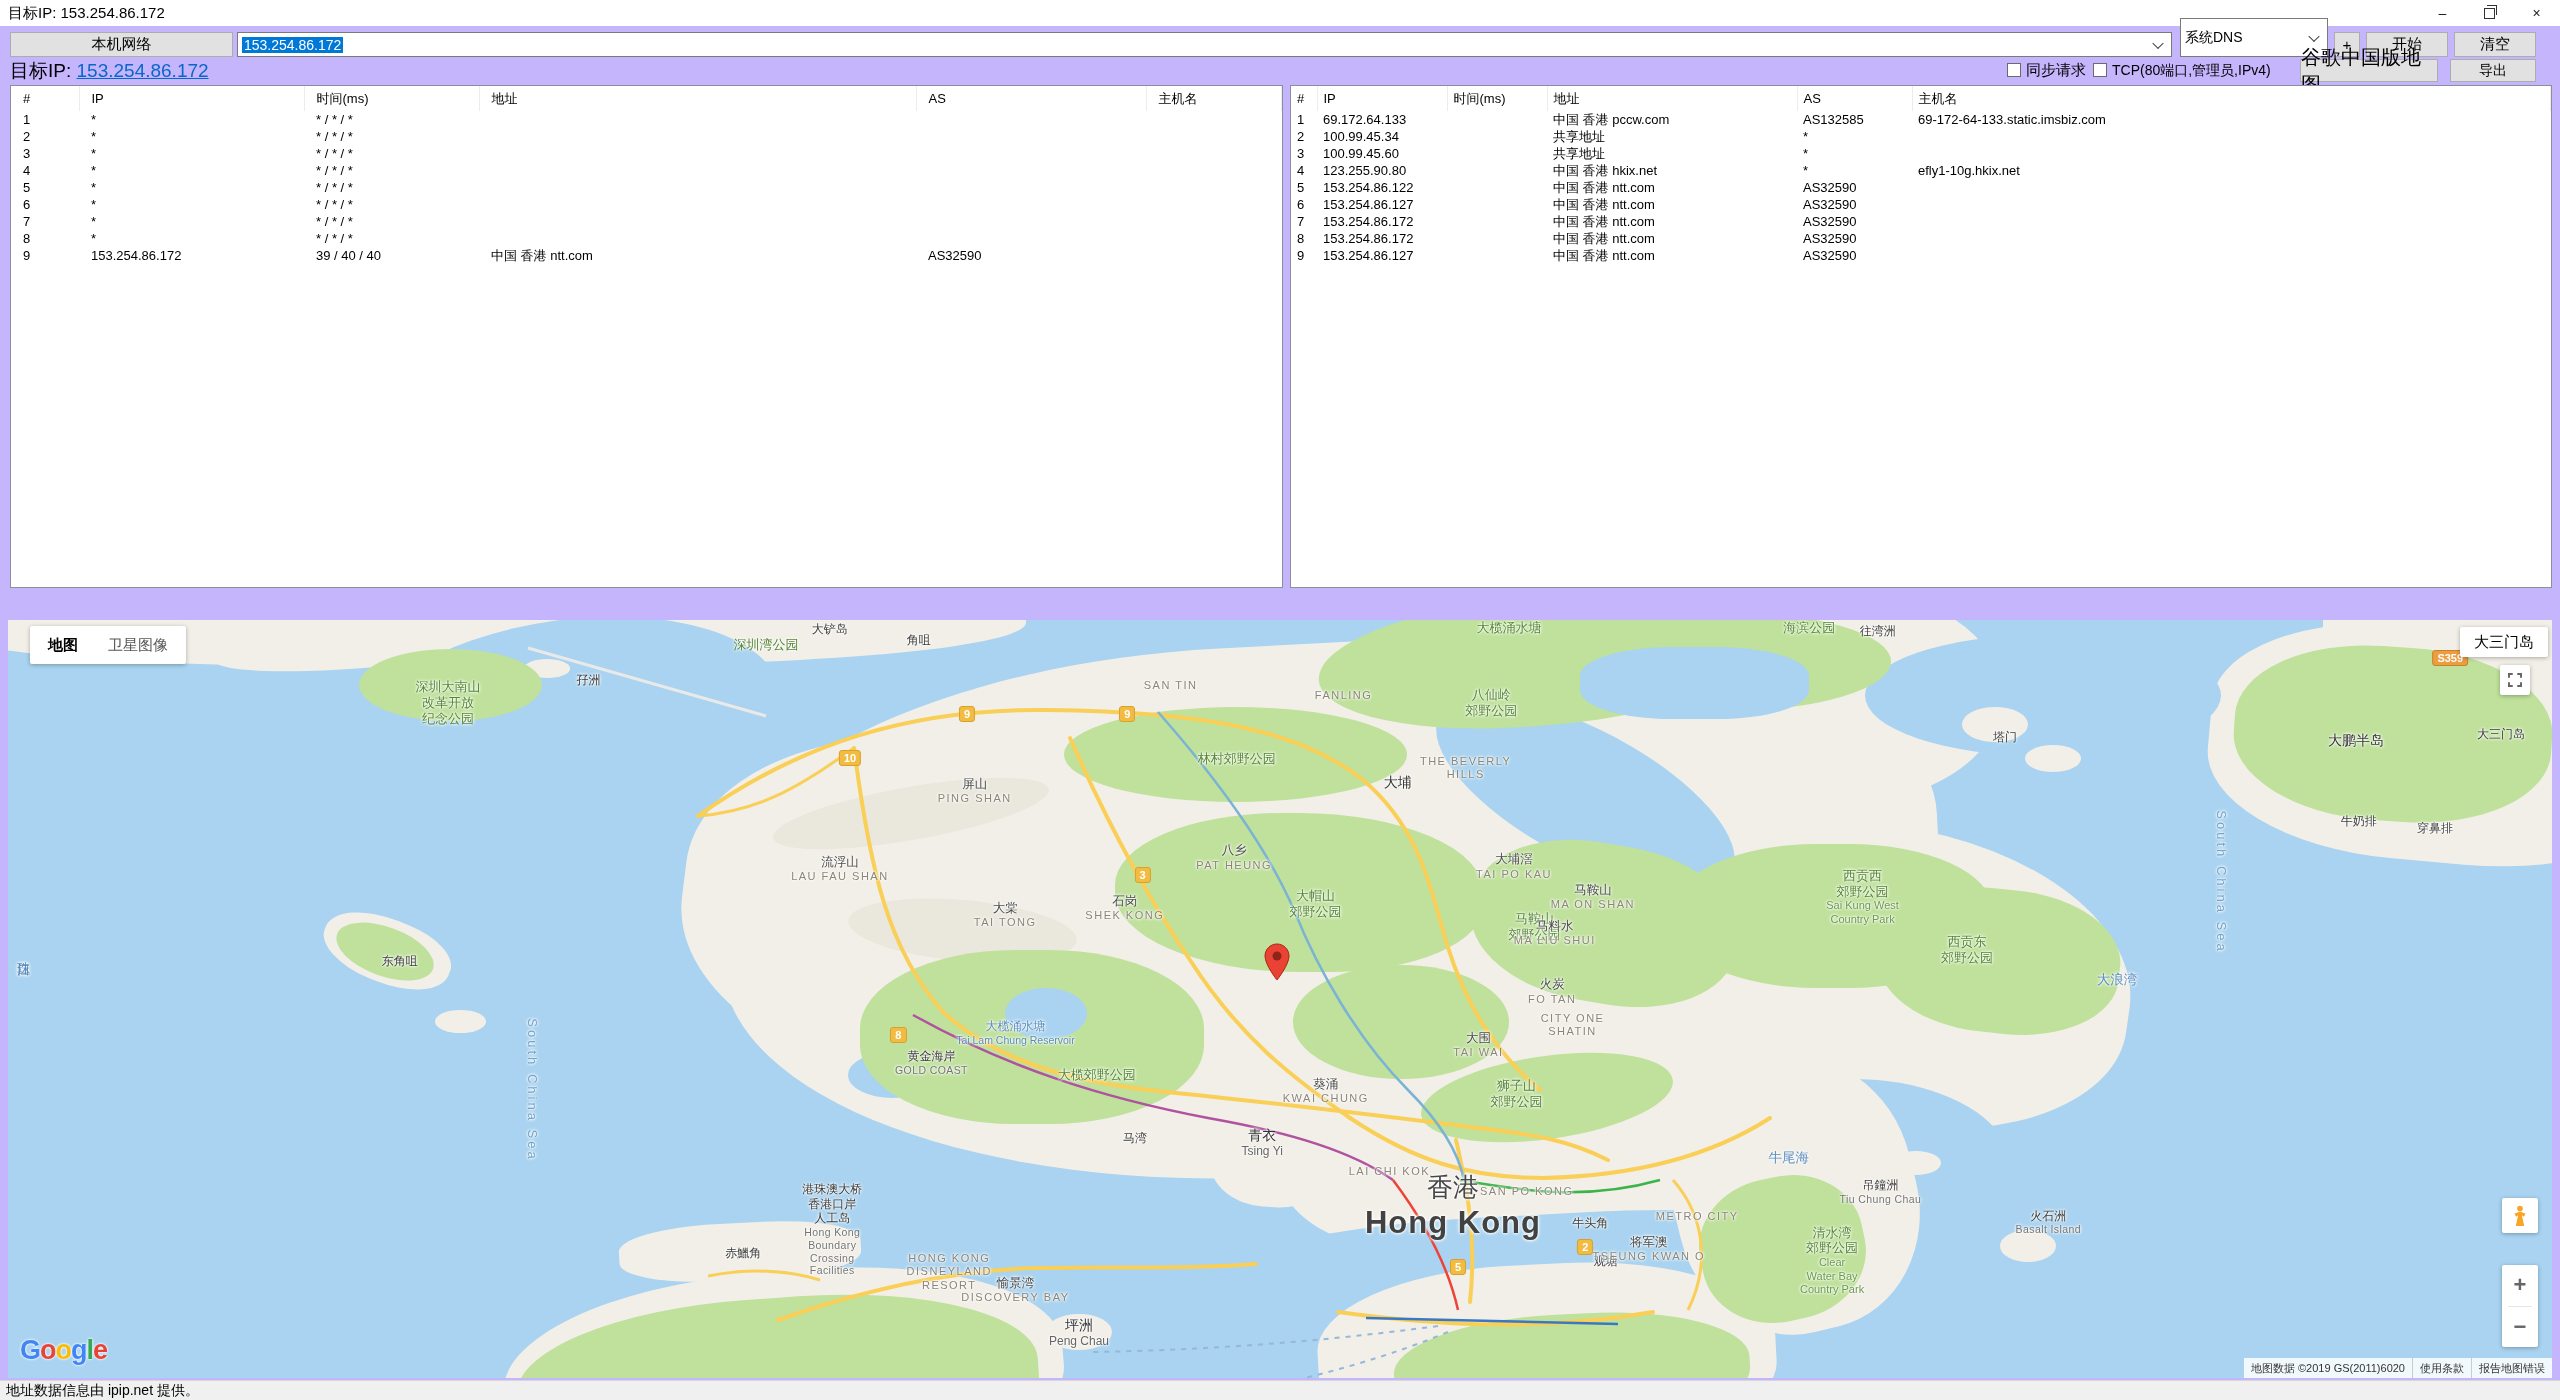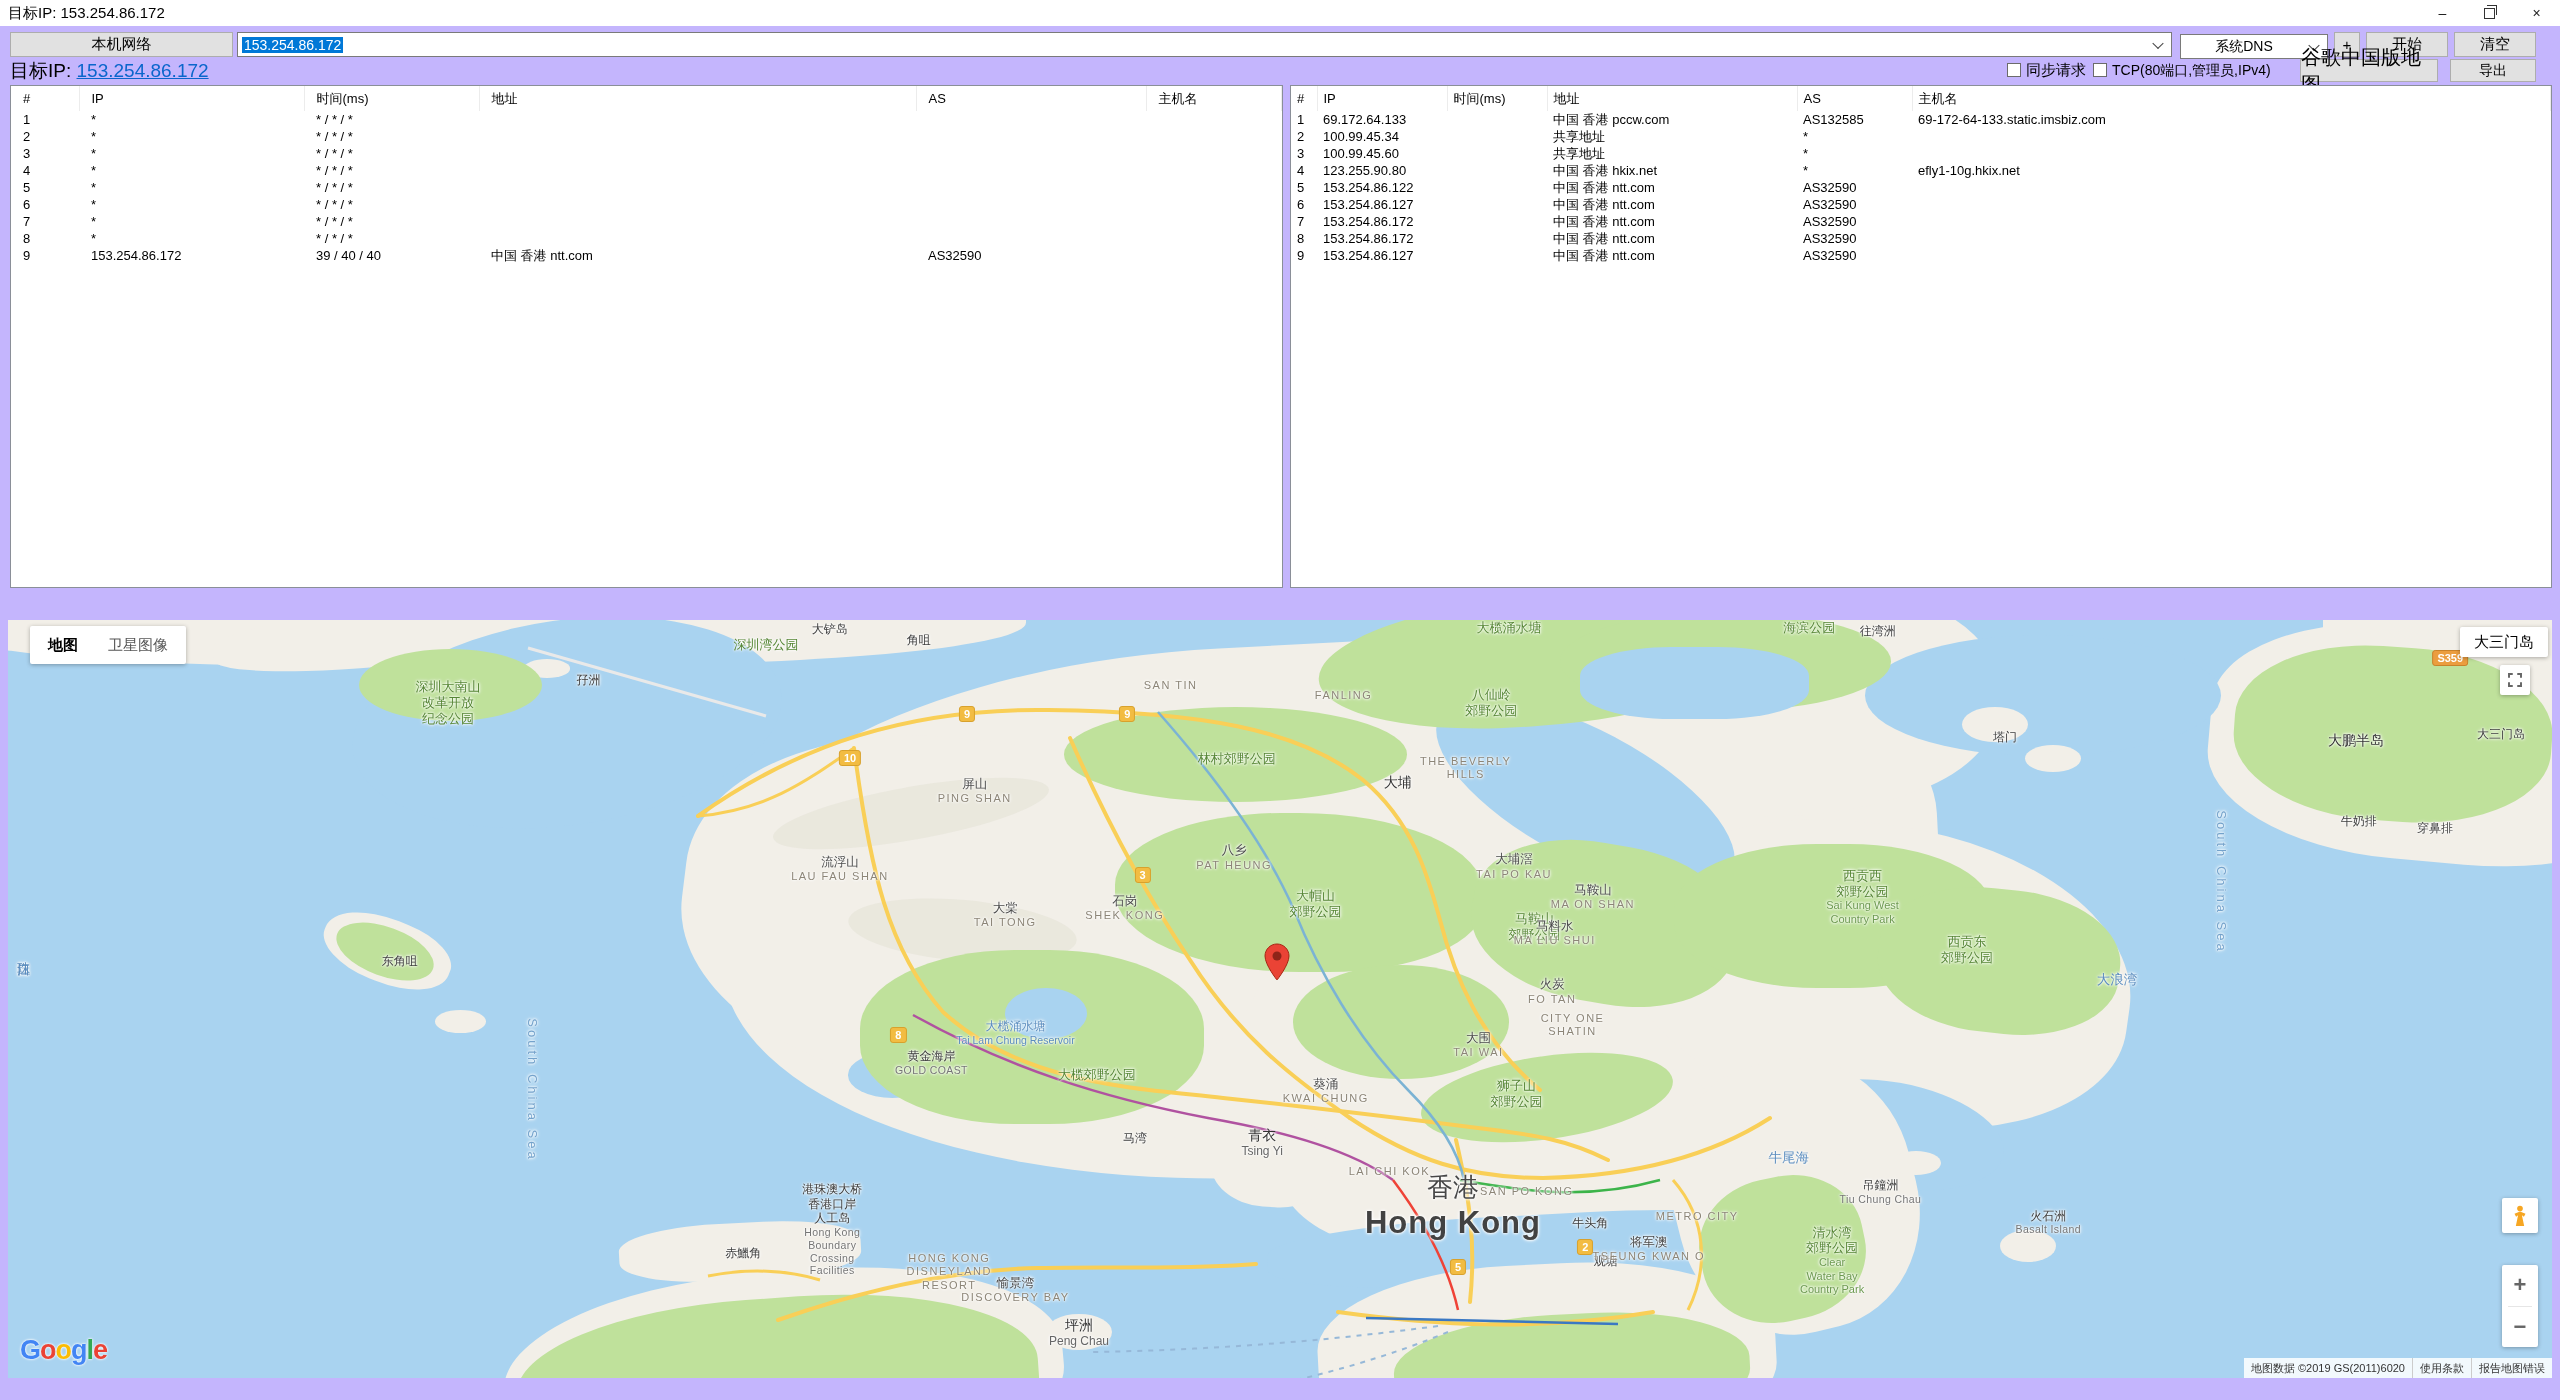--- a/index.html
+++ b/index.html
@@ -97,21 +97,21 @@
         </span>
       <span class="wbtn">×</span>
     </span>
   </div>
 
   <div class="btn" style="left:10px;top:32px;width:223px;height:25px;">本机网络</div>
   <div class="combo" style="left:237px;top:32px;width:1935px;height:25px;">
     <span class="selflag">153.254.86.172</span>
     <span class="chev"></span>
   </div>
-  <div class="combo" style="left:2180px;top:34px;width:148px;height:25px;justify-content:center;">
+  <div class="combo" style="left:2180px;top:18px;width:148px;height:39px;">
     <span>系统DNS</span>
     <span class="chev"></span>
   </div>
   <div class="btn" style="left:2334px;top:32px;width:26px;height:25px;">+</div>
   <div class="btn" style="left:2366px;top:32px;width:82px;height:25px;">开始</div>
   <div class="btn" style="left:2454px;top:32px;width:82px;height:25px;">清空</div>
 
   <div class="subrow-target">
     <span>目标IP:</span>
     <a href="#">153.254.86.172</a>
@@ -670,13 +670,16 @@
     <div class="glogo">
       <span style="color:#4285F4">G</span><span style="color:#EA4335">o</span><span style="color:#FBBC05">o</span><span style="color:#4285F4">g</span><span style="color:#34A853">l</span><span style="color:#EA4335">e</span>
     </div>
     <div class="attrib">
       <span>地图数据 ©2019 GS(2011)6020</span>
       <span>使用条款</span>
       <span>报告地图错误</span>
     </div>
   </div>
 
+  <div class="statusbar">
+    <span>地址数据信息由 ipip.net 提供。</span>
+  </div>
 </div>
 
 </body></html>

